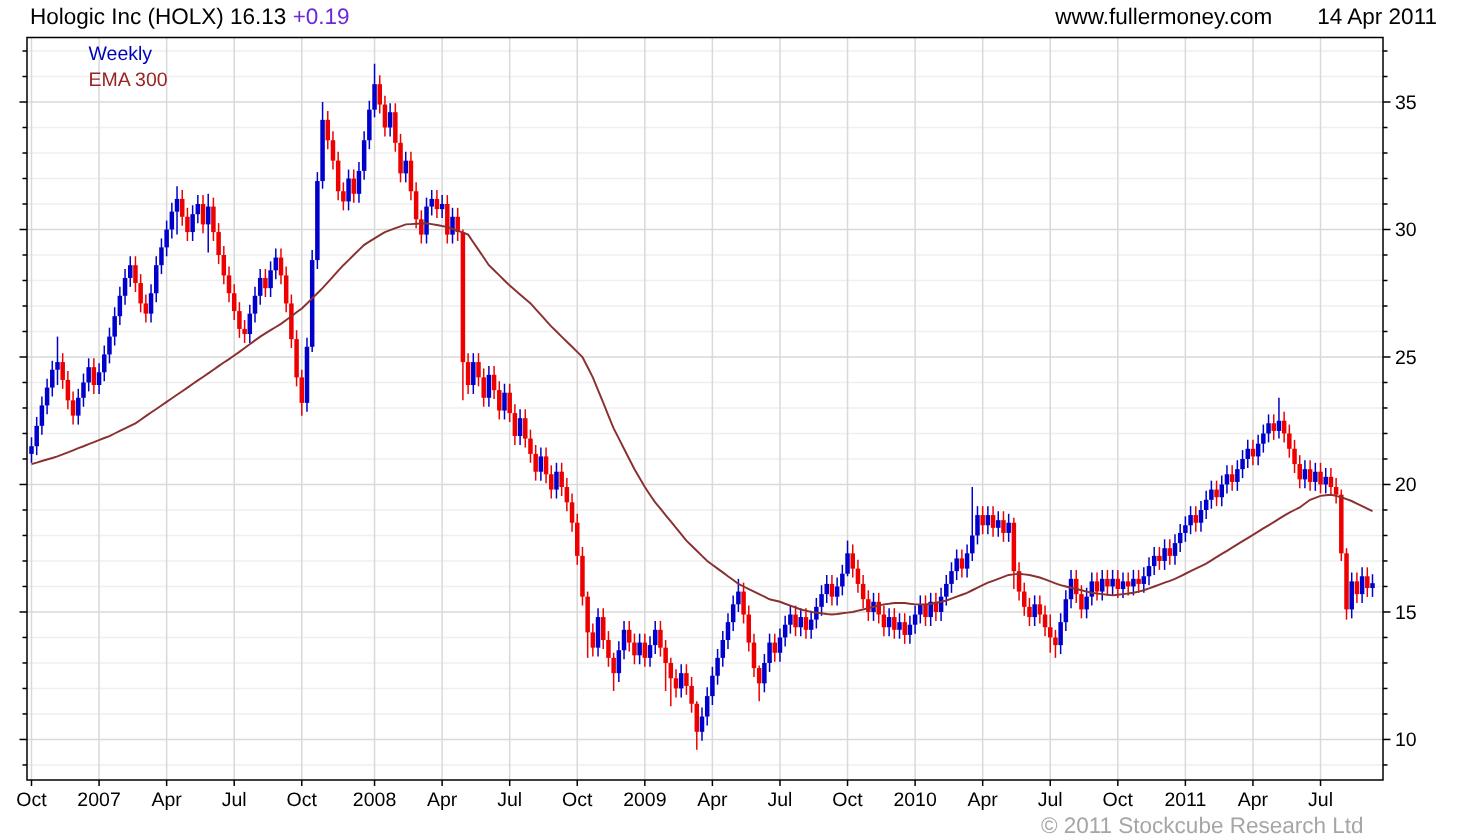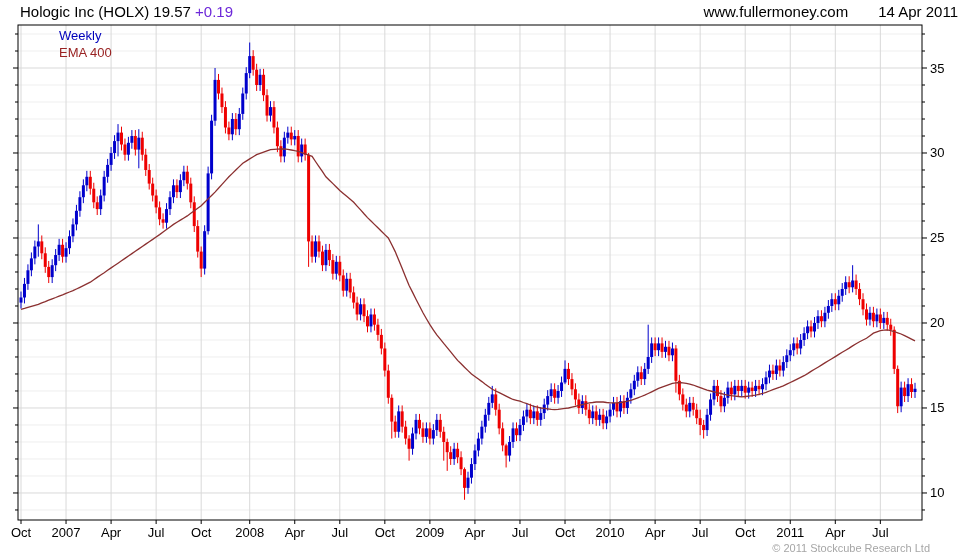--- a/index.html
+++ b/index.html
@@ -5,29 +5,29 @@
   html,body{margin:0;padding:0;background:#ffffff;}
   #stage{position:relative;width:980px;height:560px;background:#fff;overflow:hidden;
          font-family:"Liberation Sans", sans-serif;}
   .hdr-left{position:absolute;left:20px;top:3px;font-size:15px;color:#000;white-space:nowrap;}
   .hdr-left .chg{color:#6d28d9;}
   .hdr-right{position:absolute;right:22px;top:3px;font-size:15px;color:#000;white-space:nowrap;}
   .hdr-right .site{margin-right:30px;margin-top:17px;}
   .legend{position:absolute;left:23px;top:27px;font-size:13px;line-height:17px;padding-left:36px;}
   .legend .mode{color:#0000bb;}
   .legend .ema{color:#992222;}
-  .copyright{position:absolute;right:50px;top:542px;font-size:11px;color:#a6a6a6;white-space:nowrap;}
+  .copyright{position:absolute;right:71px;top:542px;font-size:15px;color:#a6a6a6;white-space:nowrap;}
   svg text{font-family:"Liberation Sans", sans-serif;}
 </style>
 </head>
 <body>
 
 <div id="stage">
 
-  <div class="hdr-left"><span>Hologic Inc (HOLX) 19.57</span>&nbsp;<span class="chg">+0.19</span></div>
+  <div class="hdr-left"><span>Hologic Inc (HOLX) 16.13</span>&nbsp;<span class="chg">+0.19</span></div>
 
   <div class="hdr-right"><span class="site">www.fullermoney.com</span><span>14 Apr 2011</span></div>
 
   <svg id="chart" width="980" height="560" viewBox="0 0 980 560">
       <g>
         <line x1="18" y1="509.97081043956047" x2="922" y2="509.97081043956047" stroke="#efefef" stroke-width="1"></line>
         <line x1="18" y1="492.9721840659341" x2="922" y2="492.9721840659341" stroke="#d9d9d9" stroke-width="1"></line>
         <line x1="18" y1="475.9735576923077" x2="922" y2="475.9735576923077" stroke="#efefef" stroke-width="1"></line>
         <line x1="18" y1="458.97493131868134" x2="922" y2="458.97493131868134" stroke="#efefef" stroke-width="1"></line>
         <line x1="18" y1="441.97630494505495" x2="922" y2="441.97630494505495" stroke="#efefef" stroke-width="1"></line>
@@ -705,17 +705,17 @@
         <text x="930" y="412.4790521978022" font-size="13" fill="#000000" text-anchor="start">15</text>
         <text x="930" y="327.4859203296703" font-size="13" fill="#000000" text-anchor="start">20</text>
         <text x="930" y="242.49278846153845" font-size="13" fill="#000000" text-anchor="start">25</text>
         <text x="930" y="157.49965659340666" font-size="13" fill="#000000" text-anchor="start">30</text>
         <text x="930" y="72.50652472527474" font-size="13" fill="#000000" text-anchor="start">35</text>
       </g>
     </svg>
 
   <div class="legend">
     <div class="mode">Weekly</div>
-    <div class="ema">EMA 400</div>
+    <div class="ema">EMA 300</div>
   </div>
 
   <div class="copyright">© 2011 Stockcube Research Ltd</div>
 </div>
 
 </body></html>

